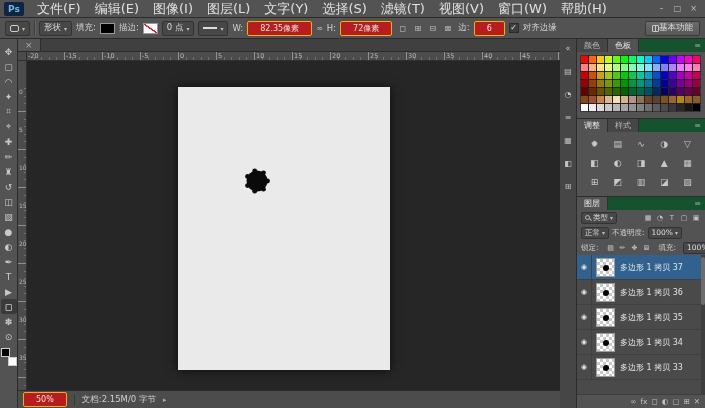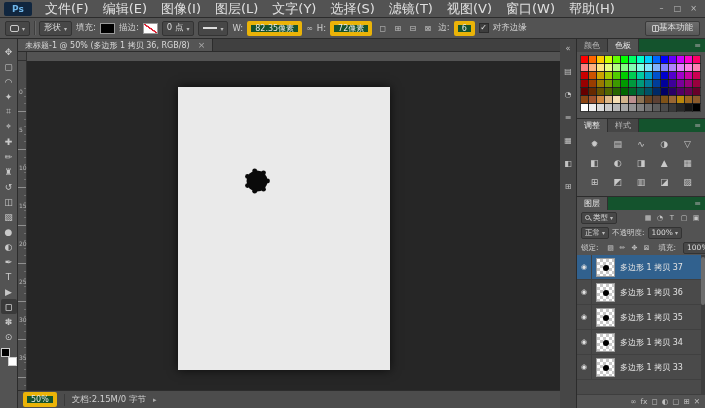--- a/index.html
+++ b/index.html
@@ -1,32 +1,32 @@
 <!DOCTYPE html>
 <html><head>
 <meta charset="utf-8">
 <style>
 *{box-sizing:border-box;margin:0;padding:0}
 body{margin:0;background:#1c1c1c;font-family:"DejaVu Sans","Liberation Sans",sans-serif}
 .app{position:relative;width:705px;height:408px;background:#535353;overflow:hidden;color:#ddd;font-size:9px}
 
 
 .menubar{position:absolute;left:0;top:0;width:705px;height:18px;background:#535353;border-bottom:1px solid #2c2c2c;display:flex;align-items:center;padding:0 4px}
-.pslogo{width:28px;height:14px;background:#10263f;color:#6fb6e9;font-size:9px;font-weight:bold;display:flex;align-items:center;justify-content:center;border-radius:2px;margin-right:6px}
+.pslogo{width:20px;height:14px;background:#10263f;color:#6fb6e9;font-size:9px;font-weight:bold;display:flex;align-items:center;justify-content:center;border-radius:2px;margin-right:6px}
 .menus{display:flex;height:100%}
 .menu-item{padding:0 7px;line-height:17px;font-size:13px;color:#e0e0e0;cursor:default}
 .winctls{margin-left:auto;display:flex;gap:1px}
 .winctl{width:15px;height:13px;font-size:8px;color:#bdbdbd;display:flex;align-items:center;justify-content:center}
 
 
 .optionsbar{position:absolute;left:0;top:18px;width:705px;height:21px;background:#535353;border-bottom:1px solid #2c2c2c;display:flex;align-items:center;gap:4px;padding:0 5px;font-size:8.5px}
 .vsep{width:1px;height:14px;background:#3e3e3e;box-shadow:1px 0 0 #646464}
 .dd{display:inline-flex;align-items:center;gap:3px;background:#474747;border:1px solid #333;border-radius:2px;height:15px;padding:0 4px;color:#ddd;white-space:nowrap}
 .caret{font-size:6px;color:#bbb}
-.ibox{display:inline-flex;align-items:center;background:#14532d;border:4px solid #eab308;border-radius:2px;height:15px;padding:0 4px;color:#e4e4e4;font-size:8px;white-space:nowrap}
+.ibox{display:inline-flex;align-items:center;background:#b91c1c;border:1px solid #eab308;border-radius:2px;height:15px;padding:0 12px;color:#e4e4e4;font-size:8px;white-space:nowrap}
 .olabel{color:#cfcfcf;white-space:nowrap}
 .swatch-fill{width:15px;height:11px;background:#000;border:1px solid #9a9a9a;display:inline-block}
 .swatch-stroke{width:15px;height:11px;border:1px solid #9a9a9a;display:inline-block;background:linear-gradient(to top right,#fff 44%,#d23 46%,#d23 54%,#fff 56%)}
 .line-sample{width:14px;height:2px;background:#ddd}
 .linkico{font-size:8px;color:#bbb}
 .opicons{display:flex;gap:2px}
 .opicon{width:13px;height:13px;display:flex;align-items:center;justify-content:center;font-size:8px;color:#c6c6c6}
 .checkbox{width:10px;height:10px;background:#3d3d3d;border:1px solid #2b2b2b;display:inline-flex;align-items:center;justify-content:center}
 .check{font-size:8px;color:#e8e8e8;line-height:1}
 .spacer{flex:1}
@@ -202,25 +202,41 @@
         <div class="tool">⊙</div>
       </div>
     <div class="fgbg">
       <span class="bgw" id="bgwell" style="background: rgb(255, 255, 255);"></span>
       <span class="fgw" id="fgwell" style="background: rgb(0, 0, 0);"></span>
     </div>
   </div>
 
   <div class="docbar">
     <div class="doctab">
-      <span class="doctitle">未标题-1 @ 50% (多边形 1 拷贝 36, RGB/8)</span>
       <span class="tabclose">×</span>
     </div>
   </div>
 
+  <div class="ruler-top" id="rulertop">
+      <span class="rnum" style="left: 10px;">-20</span>
+      <span class="rnum" style="left: 48px;">-15</span>
+      <span class="rnum" style="left: 86px;">-10</span>
+      <span class="rnum" style="left: 124px;">-5</span>
+      <span class="rnum" style="left: 162px;">0</span>
+      <span class="rnum" style="left: 200px;">5</span>
+      <span class="rnum" style="left: 238px;">10</span>
+      <span class="rnum" style="left: 276px;">15</span>
+      <span class="rnum" style="left: 314px;">20</span>
+      <span class="rnum" style="left: 352px;">25</span>
+      <span class="rnum" style="left: 390px;">30</span>
+      <span class="rnum" style="left: 428px;">35</span>
+      <span class="rnum" style="left: 466px;">40</span>
+      <span class="rnum" style="left: 504px;">45</span>
+      <span class="rnum" style="left: 542px;">50</span>
+    </div>
   <div class="ruler-left" id="rulerleft">
       <span class="lnum" style="top: 27px;">0</span>
       <span class="lnum" style="top: 65px;">5</span>
       <span class="lnum" style="top: 103px;">10</span>
       <span class="lnum" style="top: 141px;">15</span>
       <span class="lnum" style="top: 179px;">20</span>
       <span class="lnum" style="top: 217px;">25</span>
       <span class="lnum" style="top: 255px;">30</span>
       <span class="lnum" style="top: 293px;">35</span>
     </div>

